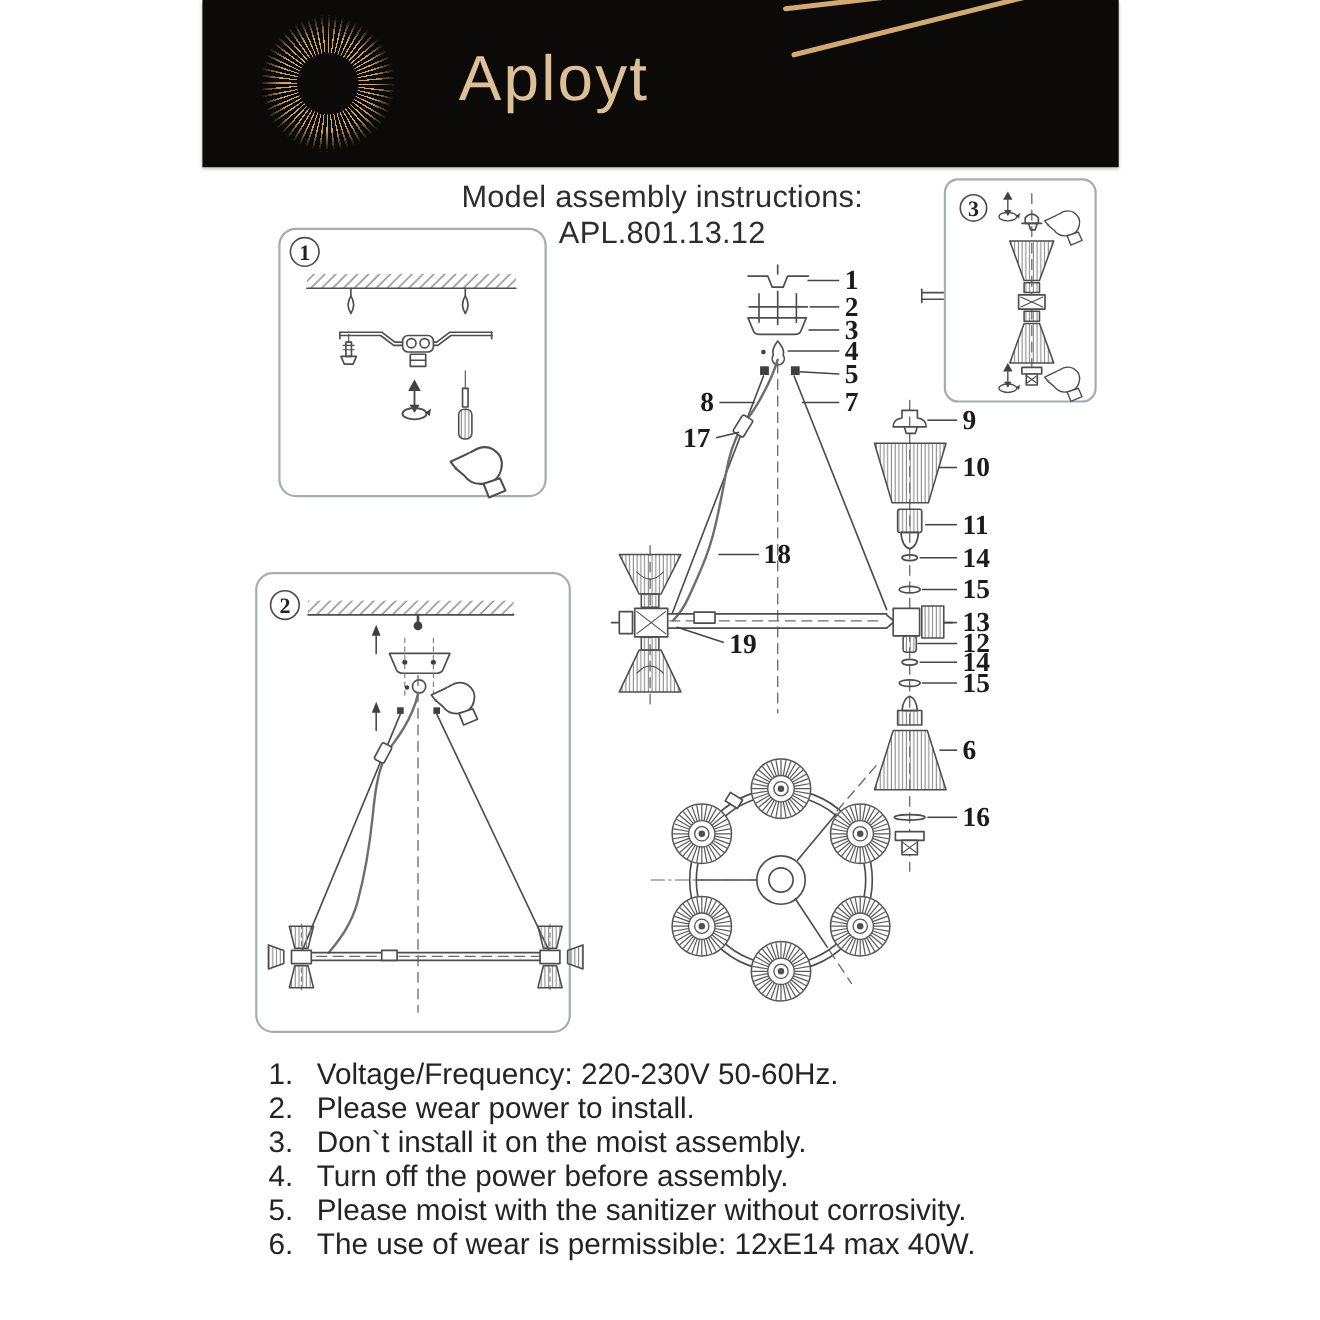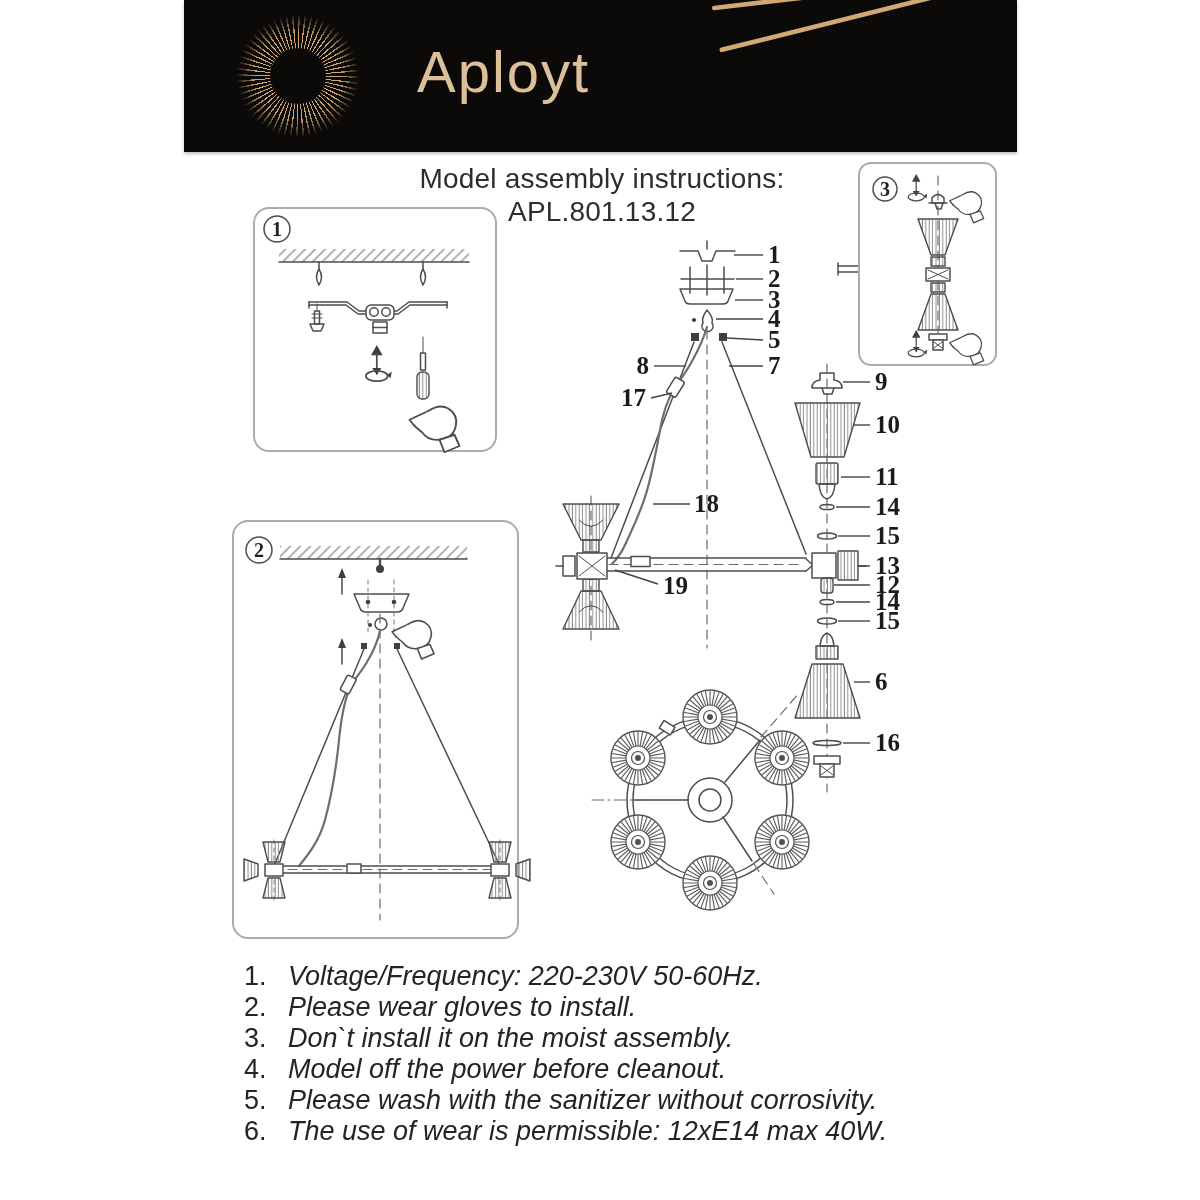--- a/index.html
+++ b/index.html
@@ -43,21 +43,21 @@
   .central{position:absolute;left:0;top:0;width:1200px;height:1200px;pointer-events:none;}
   #partLabels text{font-family:"Liberation Serif",serif;font-size:25px;font-weight:bold;fill:#1b1b1b;}
   .cnum{font-family:"Liberation Serif",serif;font-size:20px;font-weight:600;fill:#222;
         text-anchor:middle;stroke:none;}
 
   
   .instructions{position:absolute;left:244px;top:961px;width:780px;color:#242424;
                 font-size:27px;line-height:31px;font-weight:400;}
   .irow{display:flex;}
   .inum{width:44px;flex:none;}
-  .itext{flex:1;font-style:italic;}
+  .itext{flex:1;}
 </style>
 </head>
 <body>
 
 <div class="page">
 
   <svg width="0" height="0" style="position:absolute">
     <defs>
       <pattern id="fineV" patternUnits="userSpaceOnUse" width="3.4" height="8">
         <path d="M1.2,0 V8" stroke="#8b8b8b" stroke-width="1"></path>
@@ -621,33 +621,33 @@
     </svg>
   </div>
 
   <div class="instructions">
     <div class="irow">
       <span class="inum">1.</span>
       <span class="itext">Voltage/Frequency: 220-230V 50-60Hz.</span>
     </div>
     <div class="irow">
       <span class="inum">2.</span>
-      <span class="itext">Please wear gloves to install.</span>
+      <span class="itext">Please wear power to install.</span>
     </div>
     <div class="irow">
       <span class="inum">3.</span>
       <span class="itext">Don`t install it on the moist assembly.</span>
     </div>
     <div class="irow">
       <span class="inum">4.</span>
-      <span class="itext">Model off the power before cleanout.</span>
+      <span class="itext">Turn off the power before assembly.</span>
     </div>
     <div class="irow">
       <span class="inum">5.</span>
-      <span class="itext">Please wash with the sanitizer without corrosivity.</span>
+      <span class="itext">Please moist with the sanitizer without corrosivity.</span>
     </div>
     <div class="irow">
       <span class="inum">6.</span>
       <span class="itext">The use of wear is permissible: 12xE14 max 40W.</span>
     </div>
   </div>
 
 </div>
 
 </body></html>

